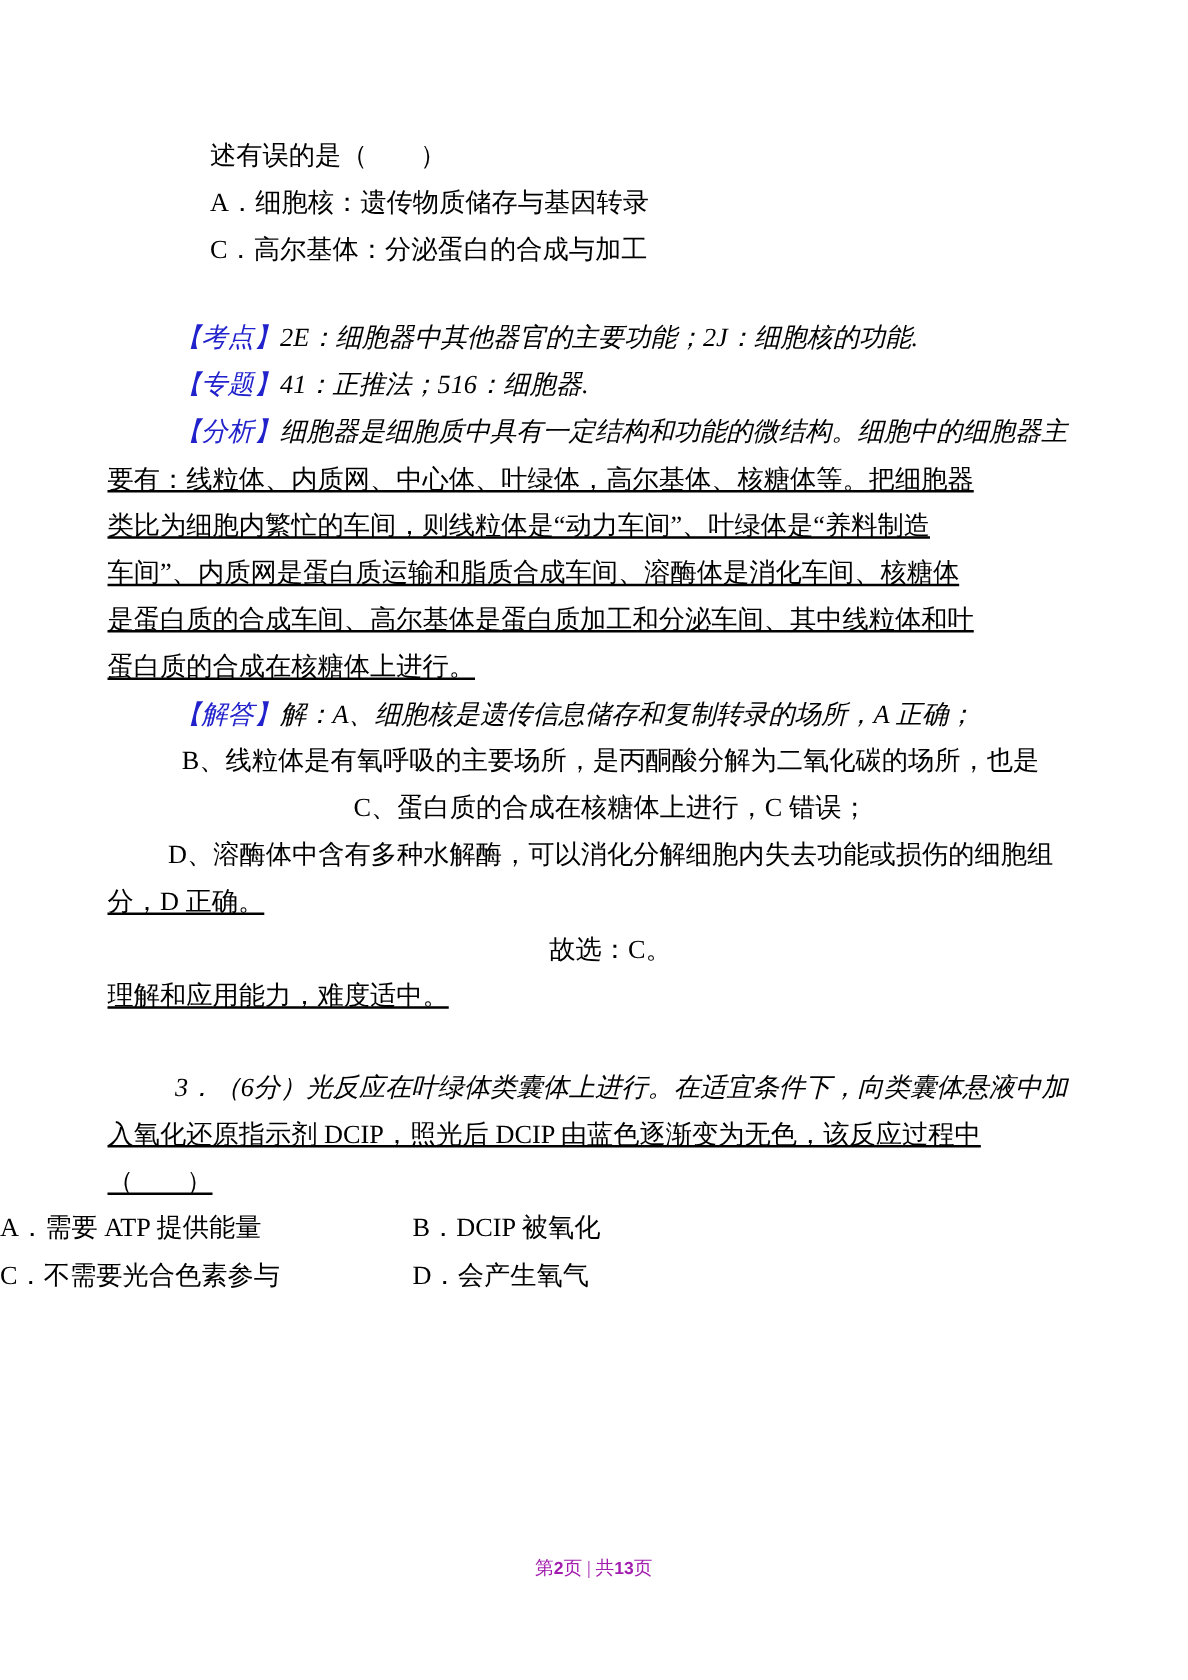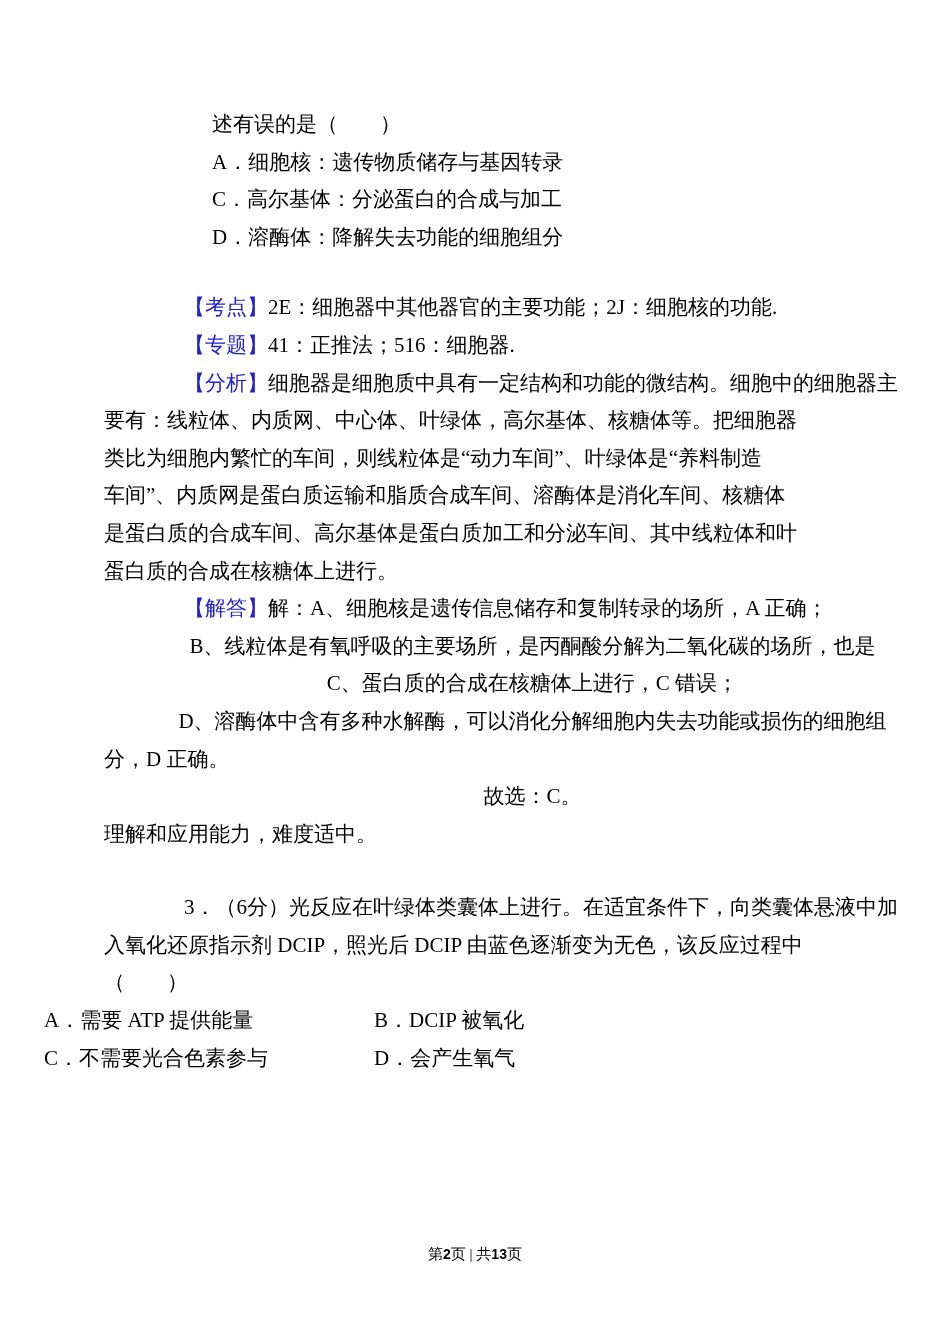--- a/index.html
+++ b/index.html
@@ -5,58 +5,55 @@
   html,body { margin:0; padding:0; background:#ffffff; }
   .page {
     position:relative;
     width:950px; height:1344px;
     background:#ffffff;
     font-family:"Liberation Serif","DejaVu Serif",serif;
     font-size:21px;
     color:#000000;
     overflow:hidden;
   }
-  .content { position:absolute; top:106px; left:0; width:850px;padding-left:44px; }
+  .content { position:absolute; top:106px; left:0; width:850px; }
   .line { line-height:37.6px; white-space:nowrap; }
   
   .ind-a     { margin-left:168px; }  
-  .ind-label { margin-left:140px; }  
-  .ind-cont  { margin-left:60px; }  
+  .ind-label { margin-left:140px;font-style:italic; }  
+  .ind-cont  { margin-left:86px;text-decoration:underline; }  
   .ind-flush { margin-left:127px;text-align:center; }  
   .gap-sections { margin-top:33px; }
   .gap-question { margin-top:36px; }
   .blabel { color:#2222cc; }
   .optrow .optcell { display:inline-block; width:330px; }
   .q3opts { }
   .footer {
     position:absolute; top:1245px; left:0; width:950px;
     text-align:center;
-    font-size:15px; color:#000000;
+    font-size:15px; color:#a21caf;
     font-family:"Liberation Serif","DejaVu Serif",serif;
   }
   .footer .num { font-weight:bold; font-family:"Liberation Sans","DejaVu Sans",sans-serif; font-size:14px; }
 </style>
 </head>
 <body>
 
 <div class="page">
   <div class="content">
 
     <div class="line ind-a">
       <span>述有误的是（　　）</span>
     </div>
 
     <div class="line ind-a">
       <span>A．</span><span>细胞核：遗传物质储存与基因转录</span>
     </div>
     <div class="line ind-a">
       <span>C．</span><span>高尔基体：分泌蛋白的合成与加工</span>
-    </div>
-    <div class="line ind-a">
-      <span>D．</span><span>溶酶体：降解失去功能的细胞组分</span>
     </div>
 
     <div class="line ind-label gap-sections">
       <span class="blabel">【考点】</span><span>2E：细胞器中其他器官的主要功能；2J：细胞核的功能.</span>
     </div>
 
     <div class="line ind-label">
       <span class="blabel">【专题】</span><span>41：正推法；516：细胞器.</span>
     </div>
 

